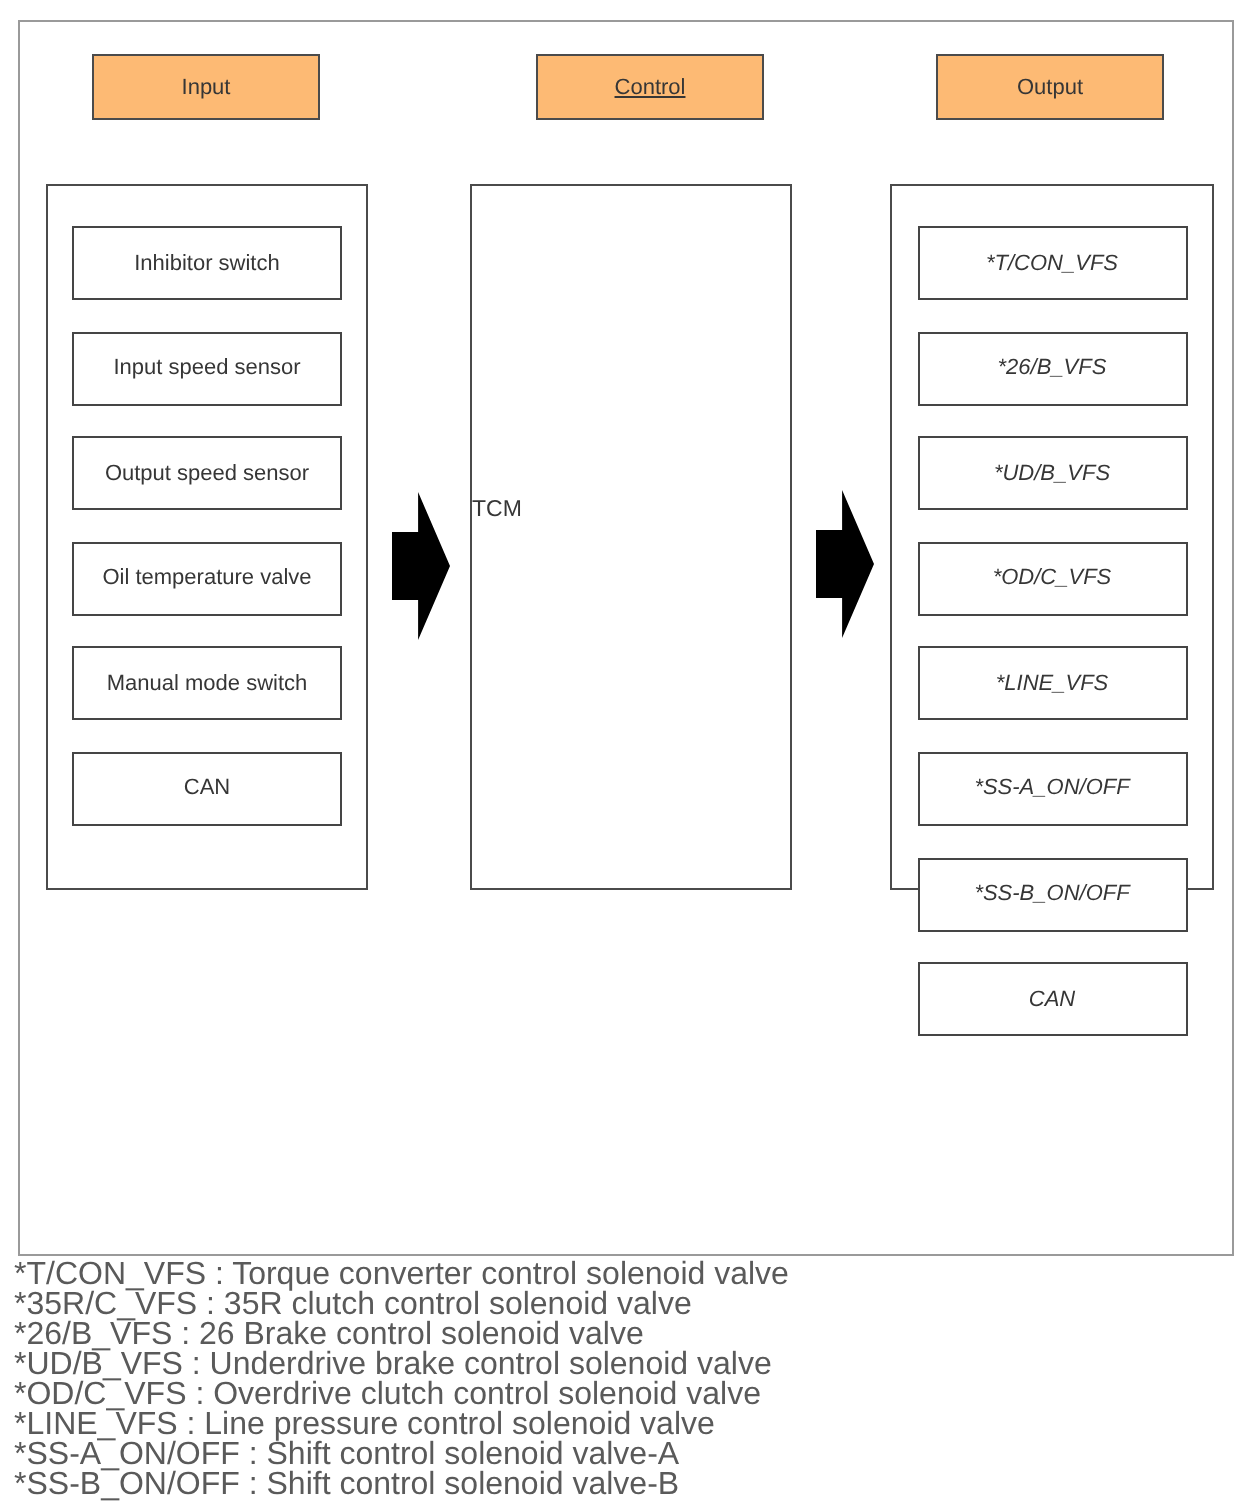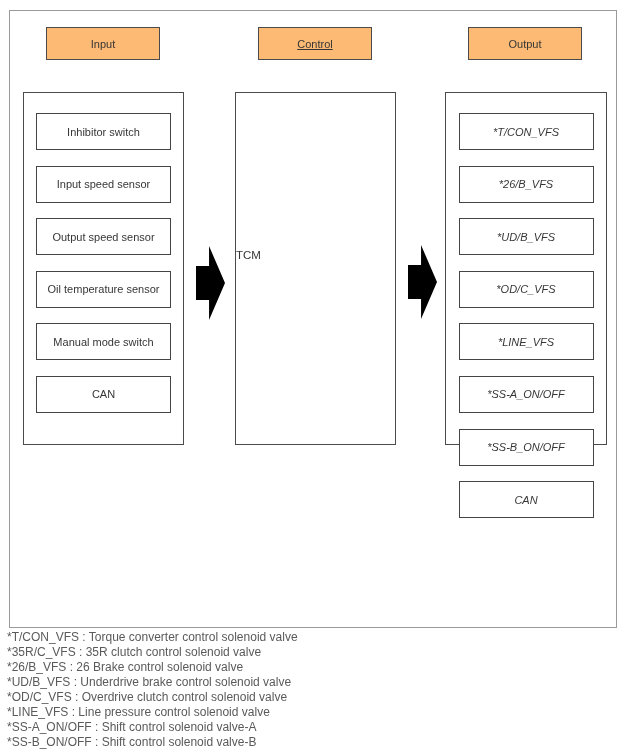--- a/index.html
+++ b/index.html
@@ -19,21 +19,21 @@
   }
   .col-header {
     position: absolute;
     top: 27px; height: 33px; width: 114px;
     border: 1.5px solid #4b4b4b;
     background: #fdba74;
     display: flex; align-items: center; justify-content: center;
     font-size: 11px;
   }
   .col-header.input   { left: 46px;  }
-  .col-header.control { left: 258px; text-decoration: underline; }
+  .col-header.control { left: 268px; text-decoration: underline; }
   .col-header.output  { left: 468px; }
   .container {
     position: absolute;
     top: 68px; height: 353px;
     border: 1.5px solid #4b4b4b;
     background: #ffffff;
     padding-top: 20px;
     margin-top: 24px;
   }
   .container.input   { left: 23px;  width: 161px; }
@@ -58,21 +58,21 @@
     position: absolute;
     width: 29px; height: 74px;
     background: #000000;
     clip-path: polygon(0 27%, 45% 27%, 45% 0, 100% 50%, 45% 100%, 45% 73%, 0 73%);
   }
   .arrow.left  { left: 196px; top: 246px; }
   .arrow.right { left: 408px; top: 245px; }
   .footnotes {
     position: absolute;
     left: 7px; top: 630px;
-    font-size: 12px;
+    font-size: 16px;
     line-height: 15px;
     color: #5a5a5a;
     white-space: nowrap;
   }
 </style>
 </head>
 <body>
 
 <div class="frame"></div>
 
@@ -83,21 +83,21 @@
   <span>Control</span>
 </div>
 <div class="col-header output">
   <span>Output</span>
 </div>
 
 <div class="container input">
   <div class="inner-box">Inhibitor switch</div>
   <div class="inner-box">Input speed sensor</div>
   <div class="inner-box">Output speed sensor</div>
-  <div class="inner-box">Oil temperature sensor</div>
+  <div class="inner-box">Oil temperature valve</div>
   <div class="inner-box">Manual mode switch</div>
   <div class="inner-box">CAN</div>
 </div>
 
 <div class="container control">
   <span class="tcm-label">TCM</span>
 </div>
 
 <div class="container output">
   <div class="inner-box">*T/CON_VFS</div>

